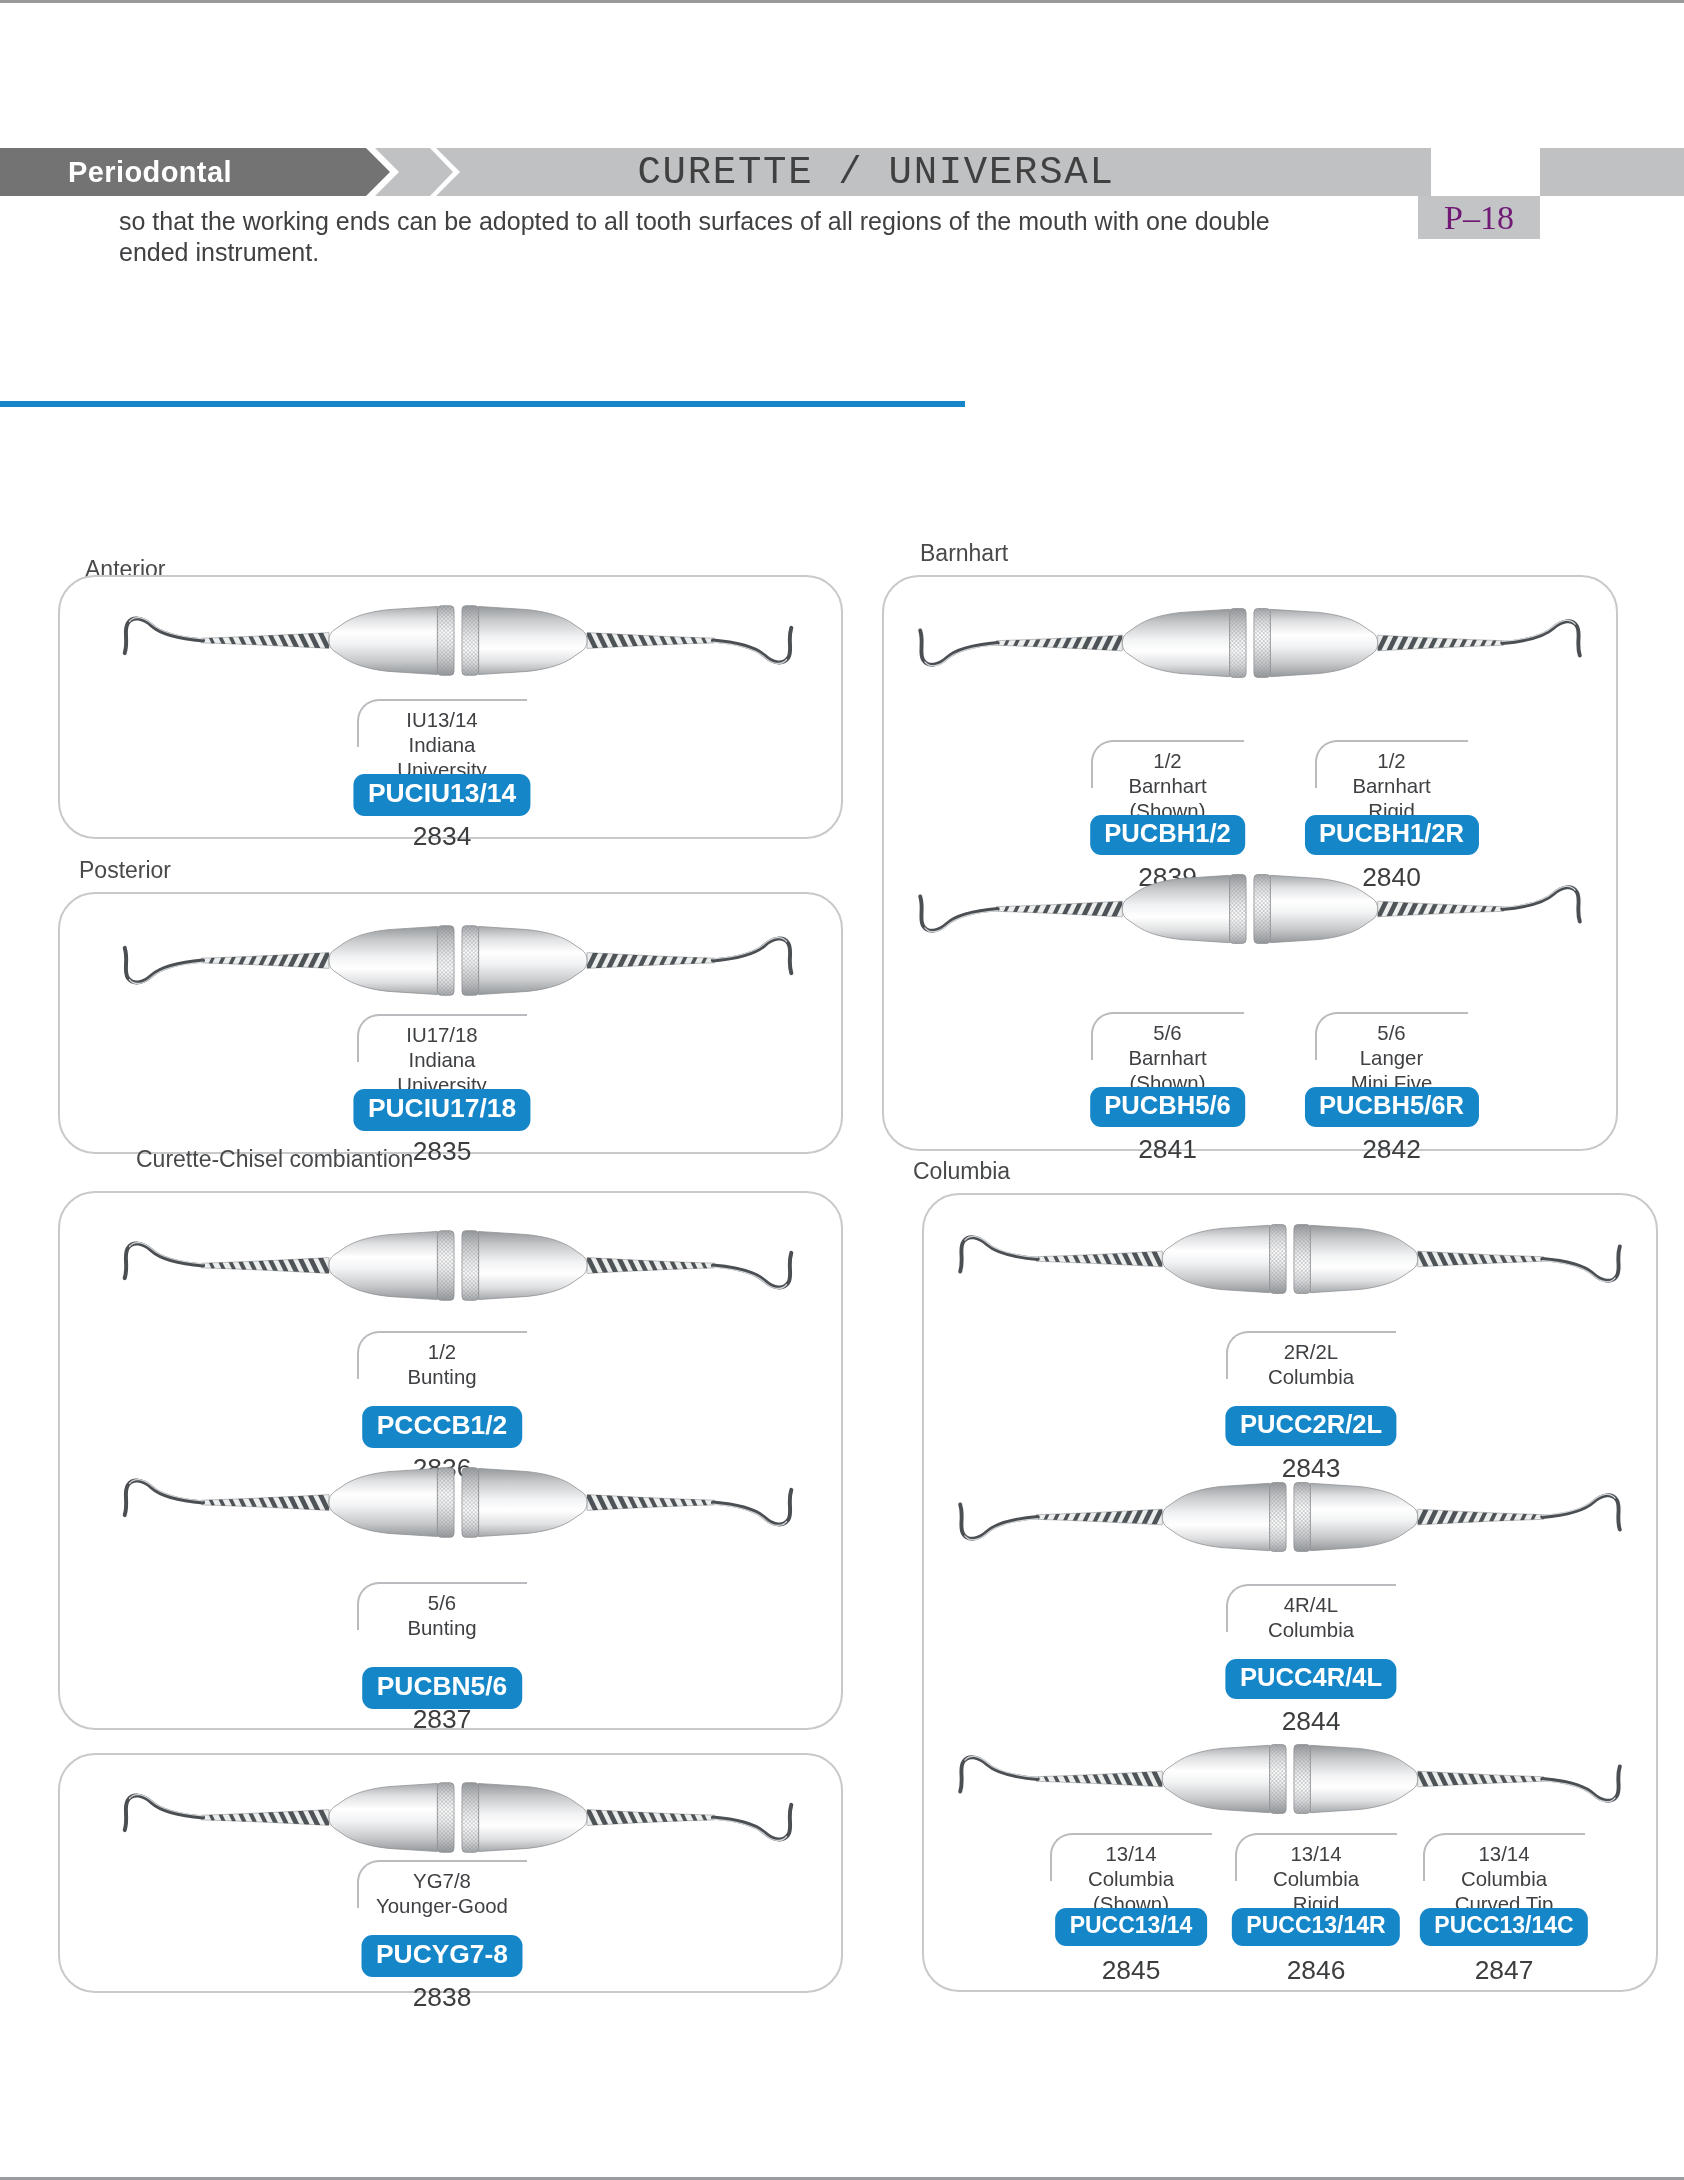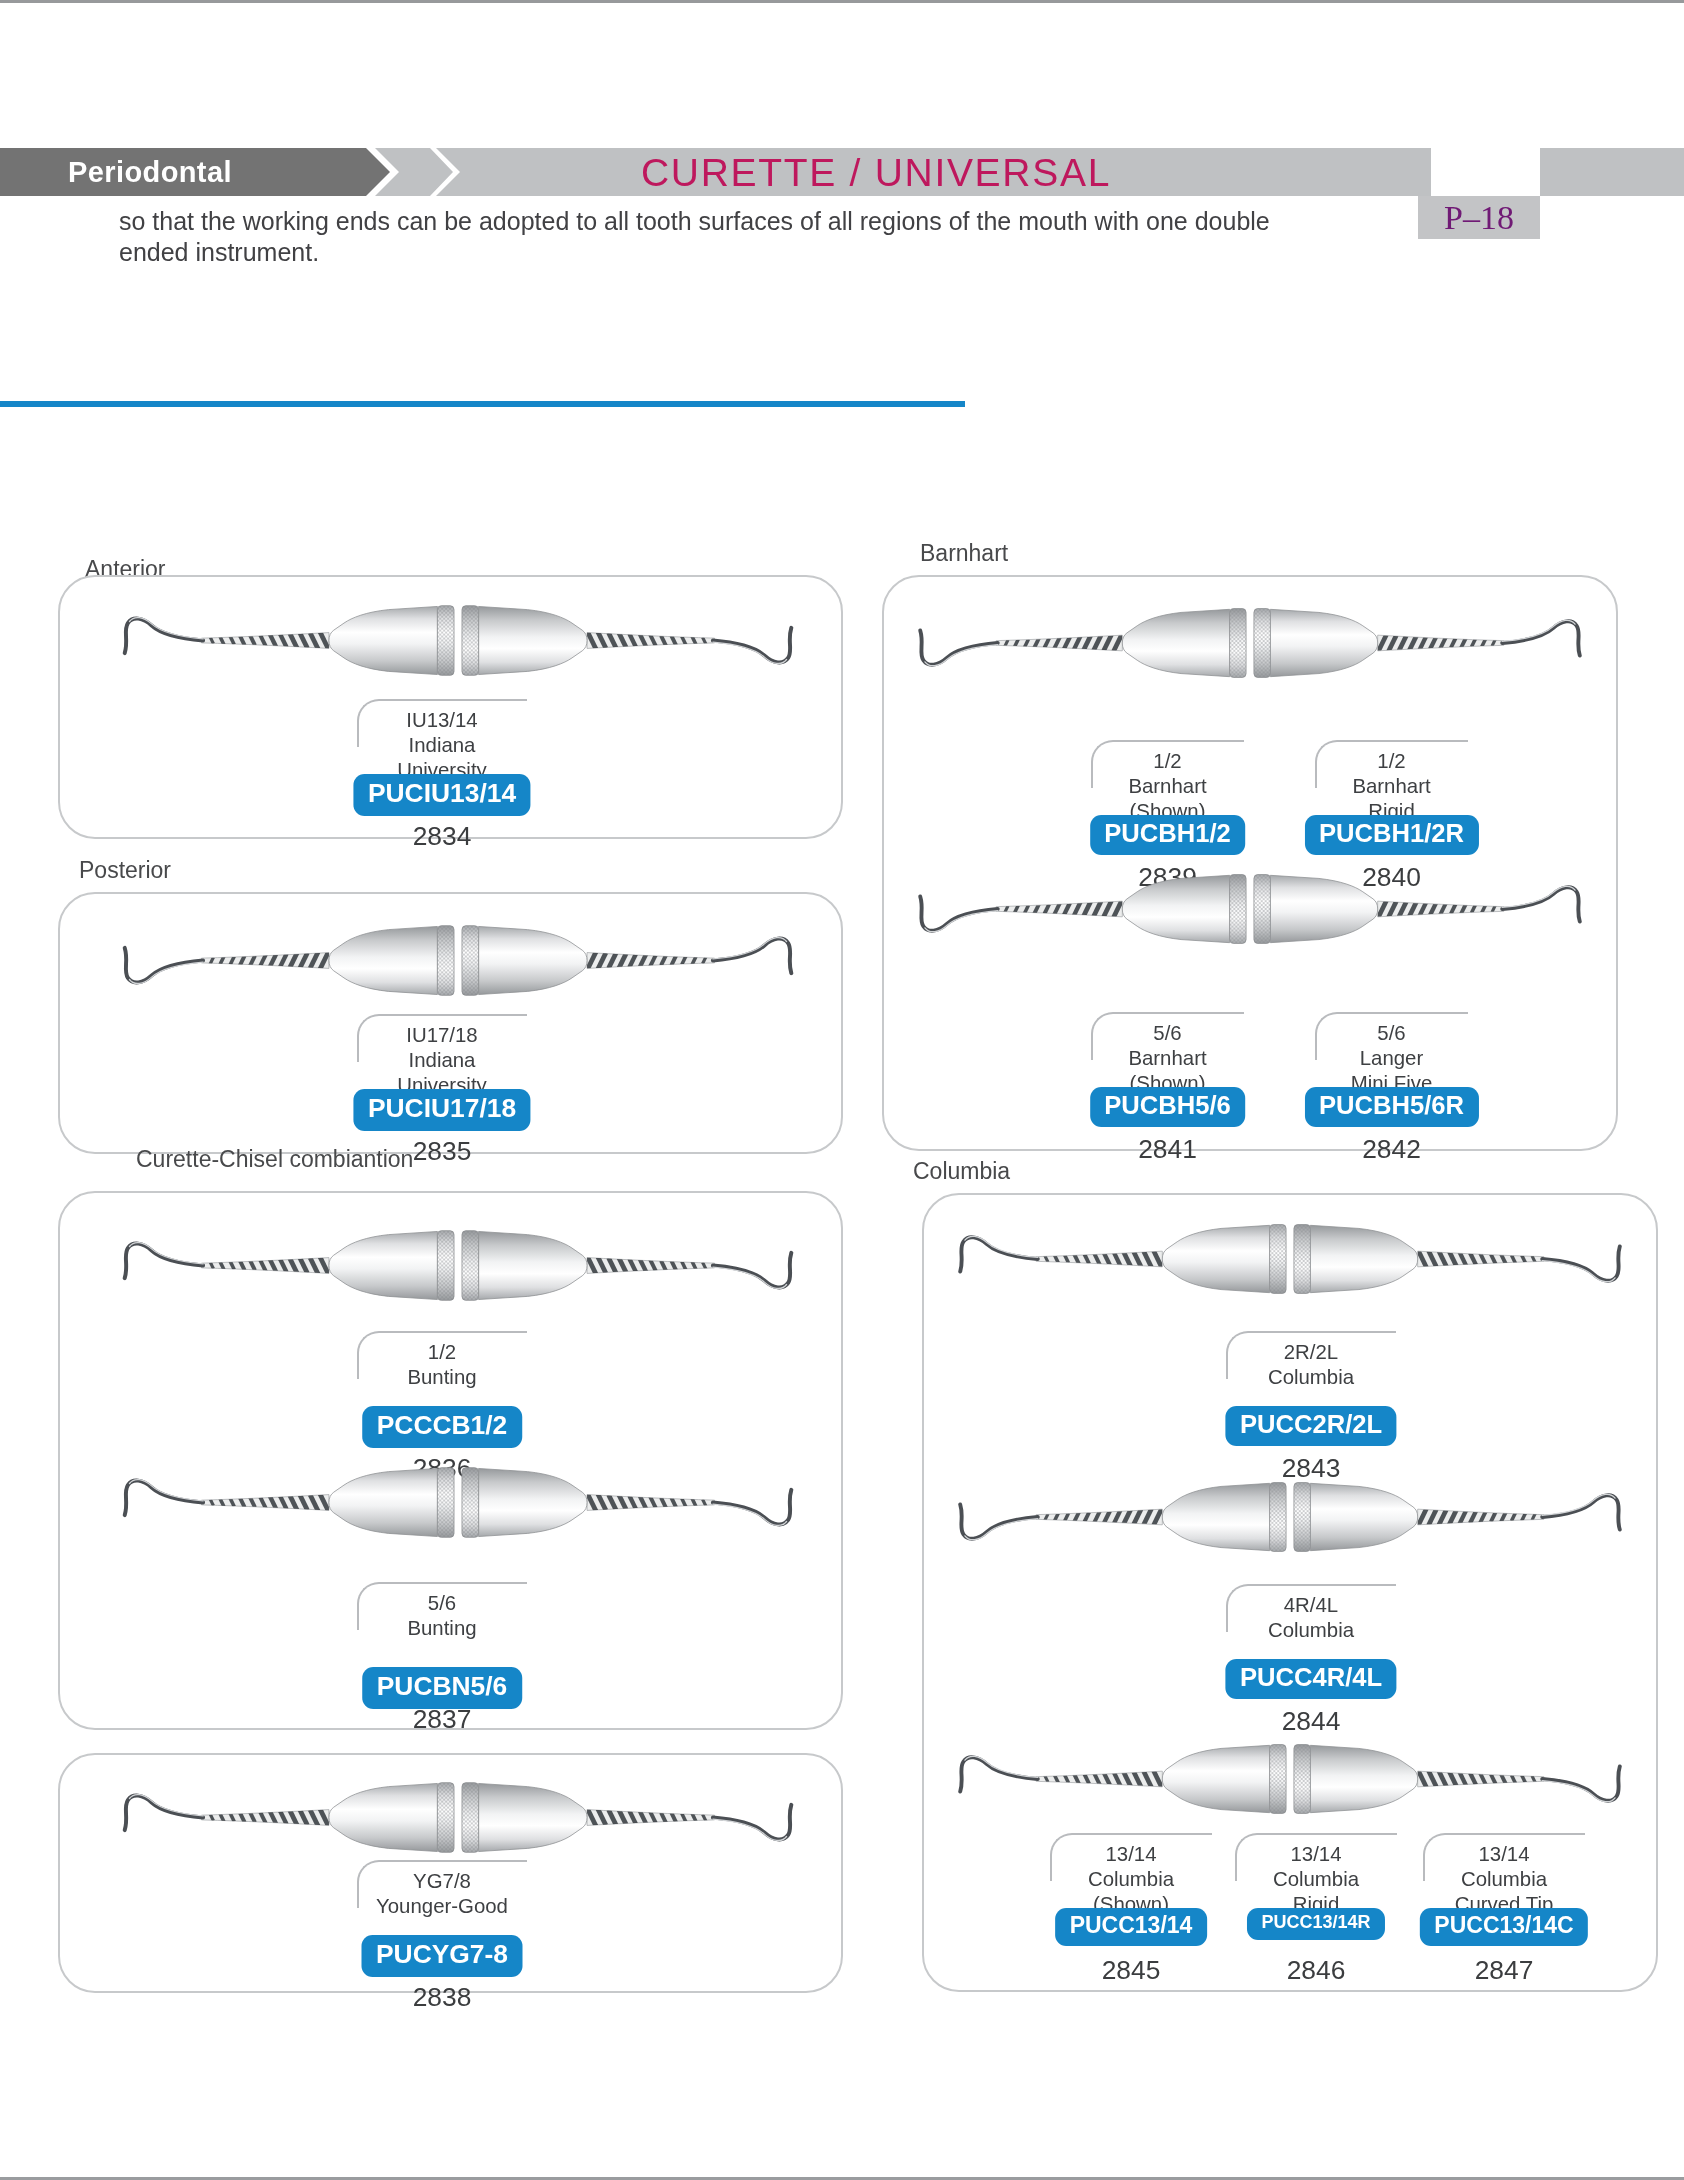--- a/index.html
+++ b/index.html
@@ -12,21 +12,21 @@
   .ribbon-blue{position:absolute;left:0;top:148px;width:390px;height:48px;background:#737373;
     clip-path:polygon(0 0,366px 0,390px 50%,366px 100%,0 100%);}
   .ribbon-blue .tab-label{position:absolute;left:68px;top:0;line-height:48px;color:#fff;
     font-size:29px;font-weight:bold;letter-spacing:0.4px;}
   .chevron{position:absolute;left:375px;top:148px;width:78px;height:48px;background:#bfc1c3;
     clip-path:polygon(0 0,55px 0,78px 50%,55px 100%,0 100%,24px 50%);}
   .bar-main{position:absolute;left:436px;top:148px;width:995px;height:48px;background:#bfc1c3;
     clip-path:polygon(0 0,100% 0,100% 100%,0 100%,24px 50%);}
   .bar-right{position:absolute;left:1540px;top:148px;width:145px;height:48px;background:#bfc1c3;}
   .page-title{position:absolute;left:876px;top:150px;transform:translateX(-50%);
-    font-family:Liberation Sans, sans-serif;font-size:39px;letter-spacing:1.7px;color:#be185d;
+    font-family:Liberation Mono, monospace;font-size:39px;letter-spacing:1.7px;color:#404040;
     line-height:46px;white-space:nowrap;}
   .page-num{position:absolute;left:1418px;top:196px;width:122px;height:43px;background:#c3c4c6;
     font-family:"Liberation Serif",serif;font-size:34px;color:#701a75;text-align:center;
     line-height:43px;}
   .desc{position:absolute;left:119px;top:206px;color:#414144;font-size:25px;line-height:31px;}
   .blue-rule{position:absolute;left:0;top:401px;width:965px;height:6px;background:#1586c8;}
 
   
   .sec-label{position:absolute;font-size:23px;color:#48494b;white-space:nowrap;}
   .card{position:absolute;background:#fff;border:2.6px solid #c7c9cb;border-radius:37px;}
@@ -270,21 +270,21 @@
           <div class="pill" style="font-size: 23px;">PUCC13/14</div>
           <div class="gnum">2845</div>
         </div>
         <div class="lgroup" style="left: 311px; top: 638px; width: 162px;">
           <div class="bracket"></div>
           <div class="glines">
             <div>13/14</div>
             <div>Columbia</div>
             <div>Rigid</div>
           </div>
-          <div class="pill" style="font-size: 18px;">PUCC13/14R</div>
+          <div class="pill" style="font-size: 23px;">PUCC13/14R</div>
           <div class="gnum">2846</div>
         </div>
         <div class="lgroup" style="left: 499px; top: 638px; width: 162px;">
           <div class="bracket"></div>
           <div class="glines">
             <div>13/14</div>
             <div>Columbia</div>
             <div>Curved Tip</div>
           </div>
           <div class="pill" style="font-size: 23px;">PUCC13/14C</div>

